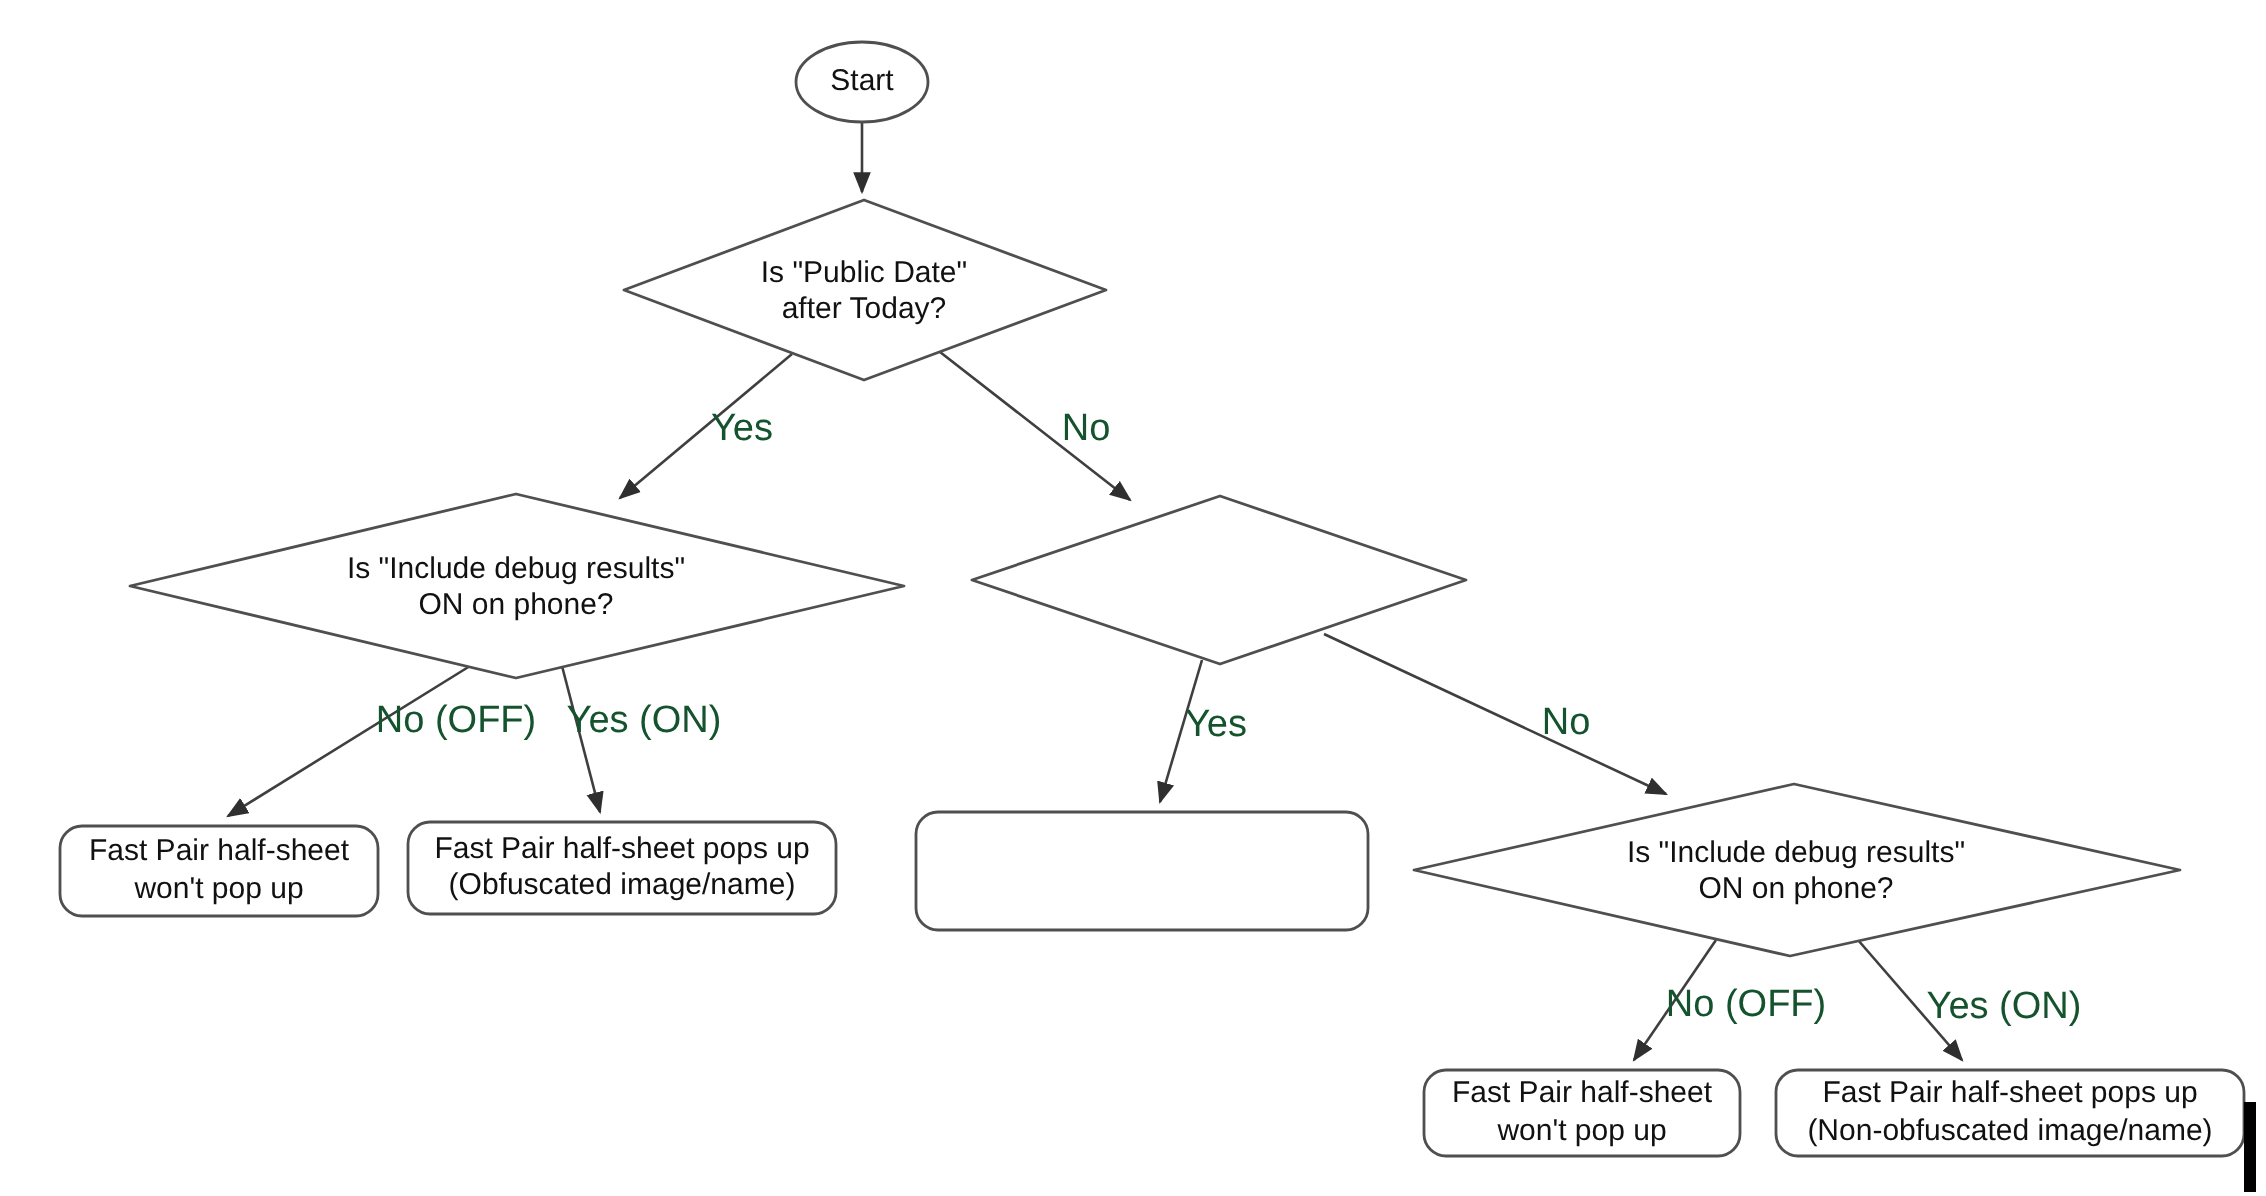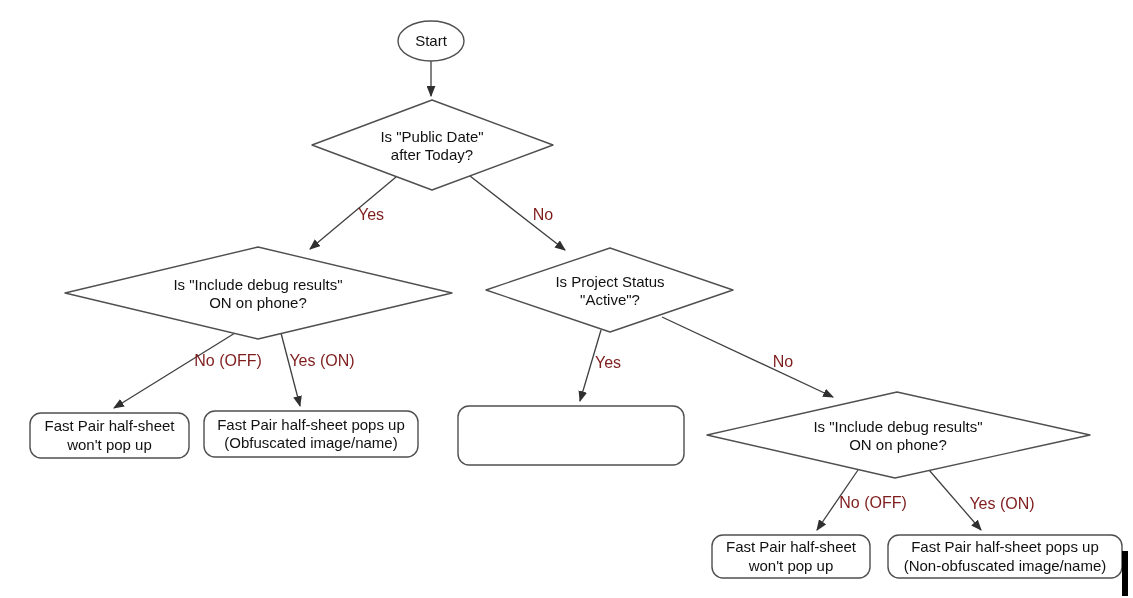--- a/index.html
+++ b/index.html
@@ -40,23 +40,23 @@
     justify-content: center;
     text-align: center;
     white-space: pre-line;
     font-size: 15px;
     line-height: 1.22;
     color: #111111;
   }
   .edge-label {
     position: absolute;
     transform: translate(-50%, -50%);
-    font-size: 16px;
+    font-size: 19px;
     white-space: nowrap;
-    color: #7f1d1d;
+    color: #14532d;
   }
   .cursor-bar {
     position: absolute;
     left: 1122px;
     top: 551px;
     width: 8px;
     height: 45px;
     background: #000000;
   }
 </style>
@@ -94,22 +94,20 @@
     <rect class="shape" x="458" y="406" width="226" height="59" rx="11"></rect>
     <rect class="shape" x="712" y="535" width="158" height="43" rx="11"></rect>
     <rect class="shape" x="888" y="535" width="234" height="43" rx="11"></rect>
   </svg>
 
   <div class="node-label" style="left:398px; top:28px;  width:66px;  height:26px;">Start</div>
   <div class="node-label" style="left:332px; top:127px; width:200px; height:38px;">Is "Public Date"
 after Today?</div>
   <div class="node-label" style="left:128px; top:275px; width:260px; height:38px;">Is "Include debug results"
 ON on phone?</div>
-  <div class="node-label" style="left:510px; top:272px; width:200px; height:38px;">Is Project Status
-"Active"?</div>
   <div class="node-label" style="left:768px; top:417px; width:260px; height:38px;">Is "Include debug results"
 ON on phone?</div>
   <div class="node-label" style="left:30px;  top:413px; width:159px; height:45px;">Fast Pair half-sheet
 won't pop up</div>
   <div class="node-label" style="left:204px; top:411px; width:214px; height:46px;">Fast Pair half-sheet pops up
 (Obfuscated image/name)</div>
   <div class="node-label" style="left:712px; top:535px; width:158px; height:43px;">Fast Pair half-sheet
 won't pop up</div>
   <div class="node-label" style="left:888px; top:535px; width:234px; height:43px;">Fast Pair half-sheet pops up
 (Non-obfuscated image/name)</div>

